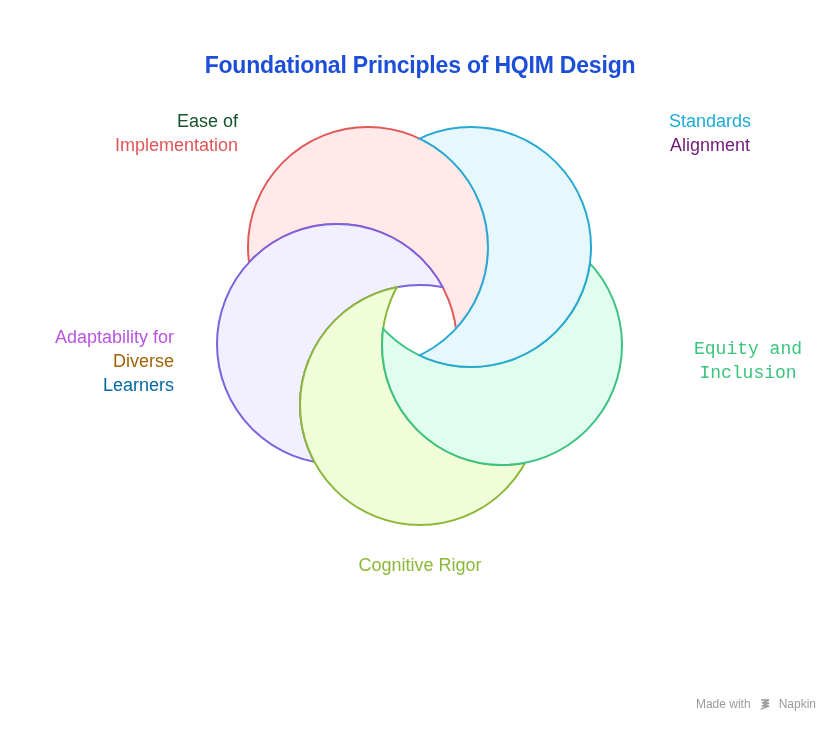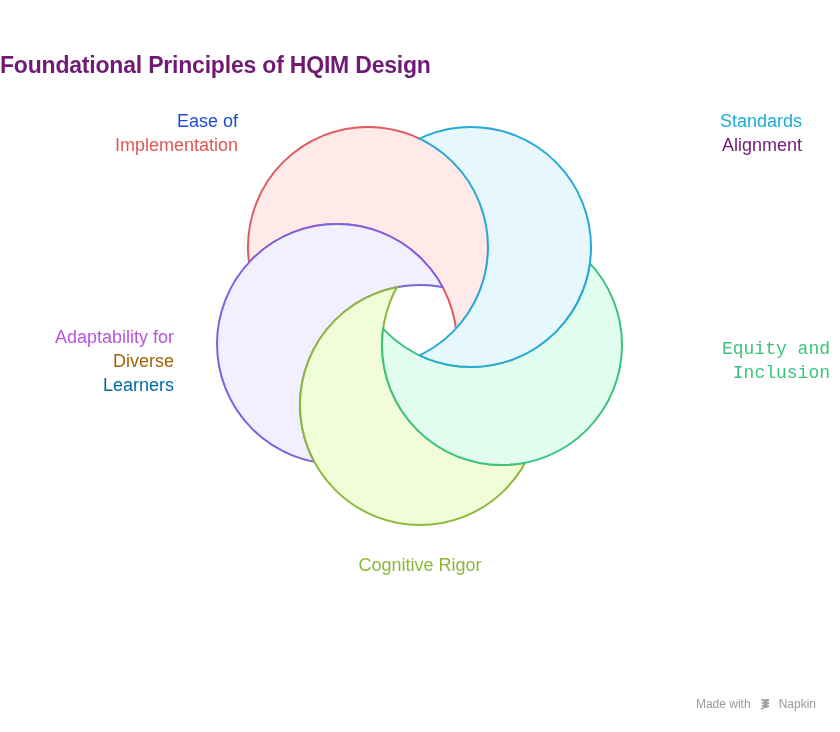--- a/index.html
+++ b/index.html
@@ -1,22 +1,22 @@
 <!DOCTYPE html>
 <html><head>
 <meta charset="utf-8">
 <style>
   html, body { margin: 0; padding: 0; background: #ffffff; }
   body { width: 840px; height: 732px; position: relative; overflow: hidden;
          font-family: "Liberation Sans", "DejaVu Sans", sans-serif; }
-  .title { position: absolute; left: 0; width: 840px; top: 52px; 
-           font-size: 23px; font-weight: bold; color: #701a75; letter-spacing: -0.2px; }
+  .title { position: absolute; left: 0; width: 840px; top: 52px; text-align: center;
+           font-size: 23px; font-weight: bold; color: #1d4ed8; letter-spacing: -0.2px; }
   .label { position: absolute; font-size: 18px; line-height: 24px; }
   .right { text-align: right; }
-  .left  { text-align: right; }
+  .left  { text-align: center; margin-left: 8px; }
   .center{ text-align: center; }
   #diagram { position: absolute; left: 0; top: 0; }
   .footer { position: absolute; right: 24px; top: 697px; font-size: 12px; color: #9a9a9a;
             display: flex; align-items: center; gap: 8px; }
   .footer svg { display: block; }
 </style>
 </head>
 <body>
 
 <div class="title">Foundational Principles of HQIM Design</div>
@@ -75,21 +75,21 @@
       <circle cx="502" cy="345" r="120" fill="#e0fdef" stroke="#3cc37f" stroke-width="2"></circle>
     </g>
     <circle cx="471" cy="247" r="120" fill="none" stroke="#3cc37f" stroke-width="2" clip-path="url(#c-equity)"></circle>
     <g mask="url(#m-standards)">
       <circle cx="471" cy="247" r="120" fill="#e6f8fe" stroke="#27a9d3" stroke-width="2"></circle>
     </g>
     <circle cx="368" cy="247" r="120" fill="none" stroke="#27a9d3" stroke-width="2" clip-path="url(#c-standards)"></circle>
   </svg>
 
 <div class="label right" style="left:60px; width:178px; top:109px;">
-  <div style="color:#1d4ed8">Ease of</div>
+  <div style="color:#14532d">Ease of</div>
   <div style="color:#e05555">Implementation</div>
 </div>
 <div class="label left" style="left:602px; width:200px; top:109px;">
   <div style="color:#1eaad6">Standards</div>
   <div style="color:#701a75">Alignment</div>
 </div>
 <div class="label left" style="left:650px; width:180px; top:337px;font-family:Liberation Mono, monospace;">
   <div style="color:#3cc47e">Equity and</div>
   <div style="color:#3cc47e">Inclusion</div>
 </div>

